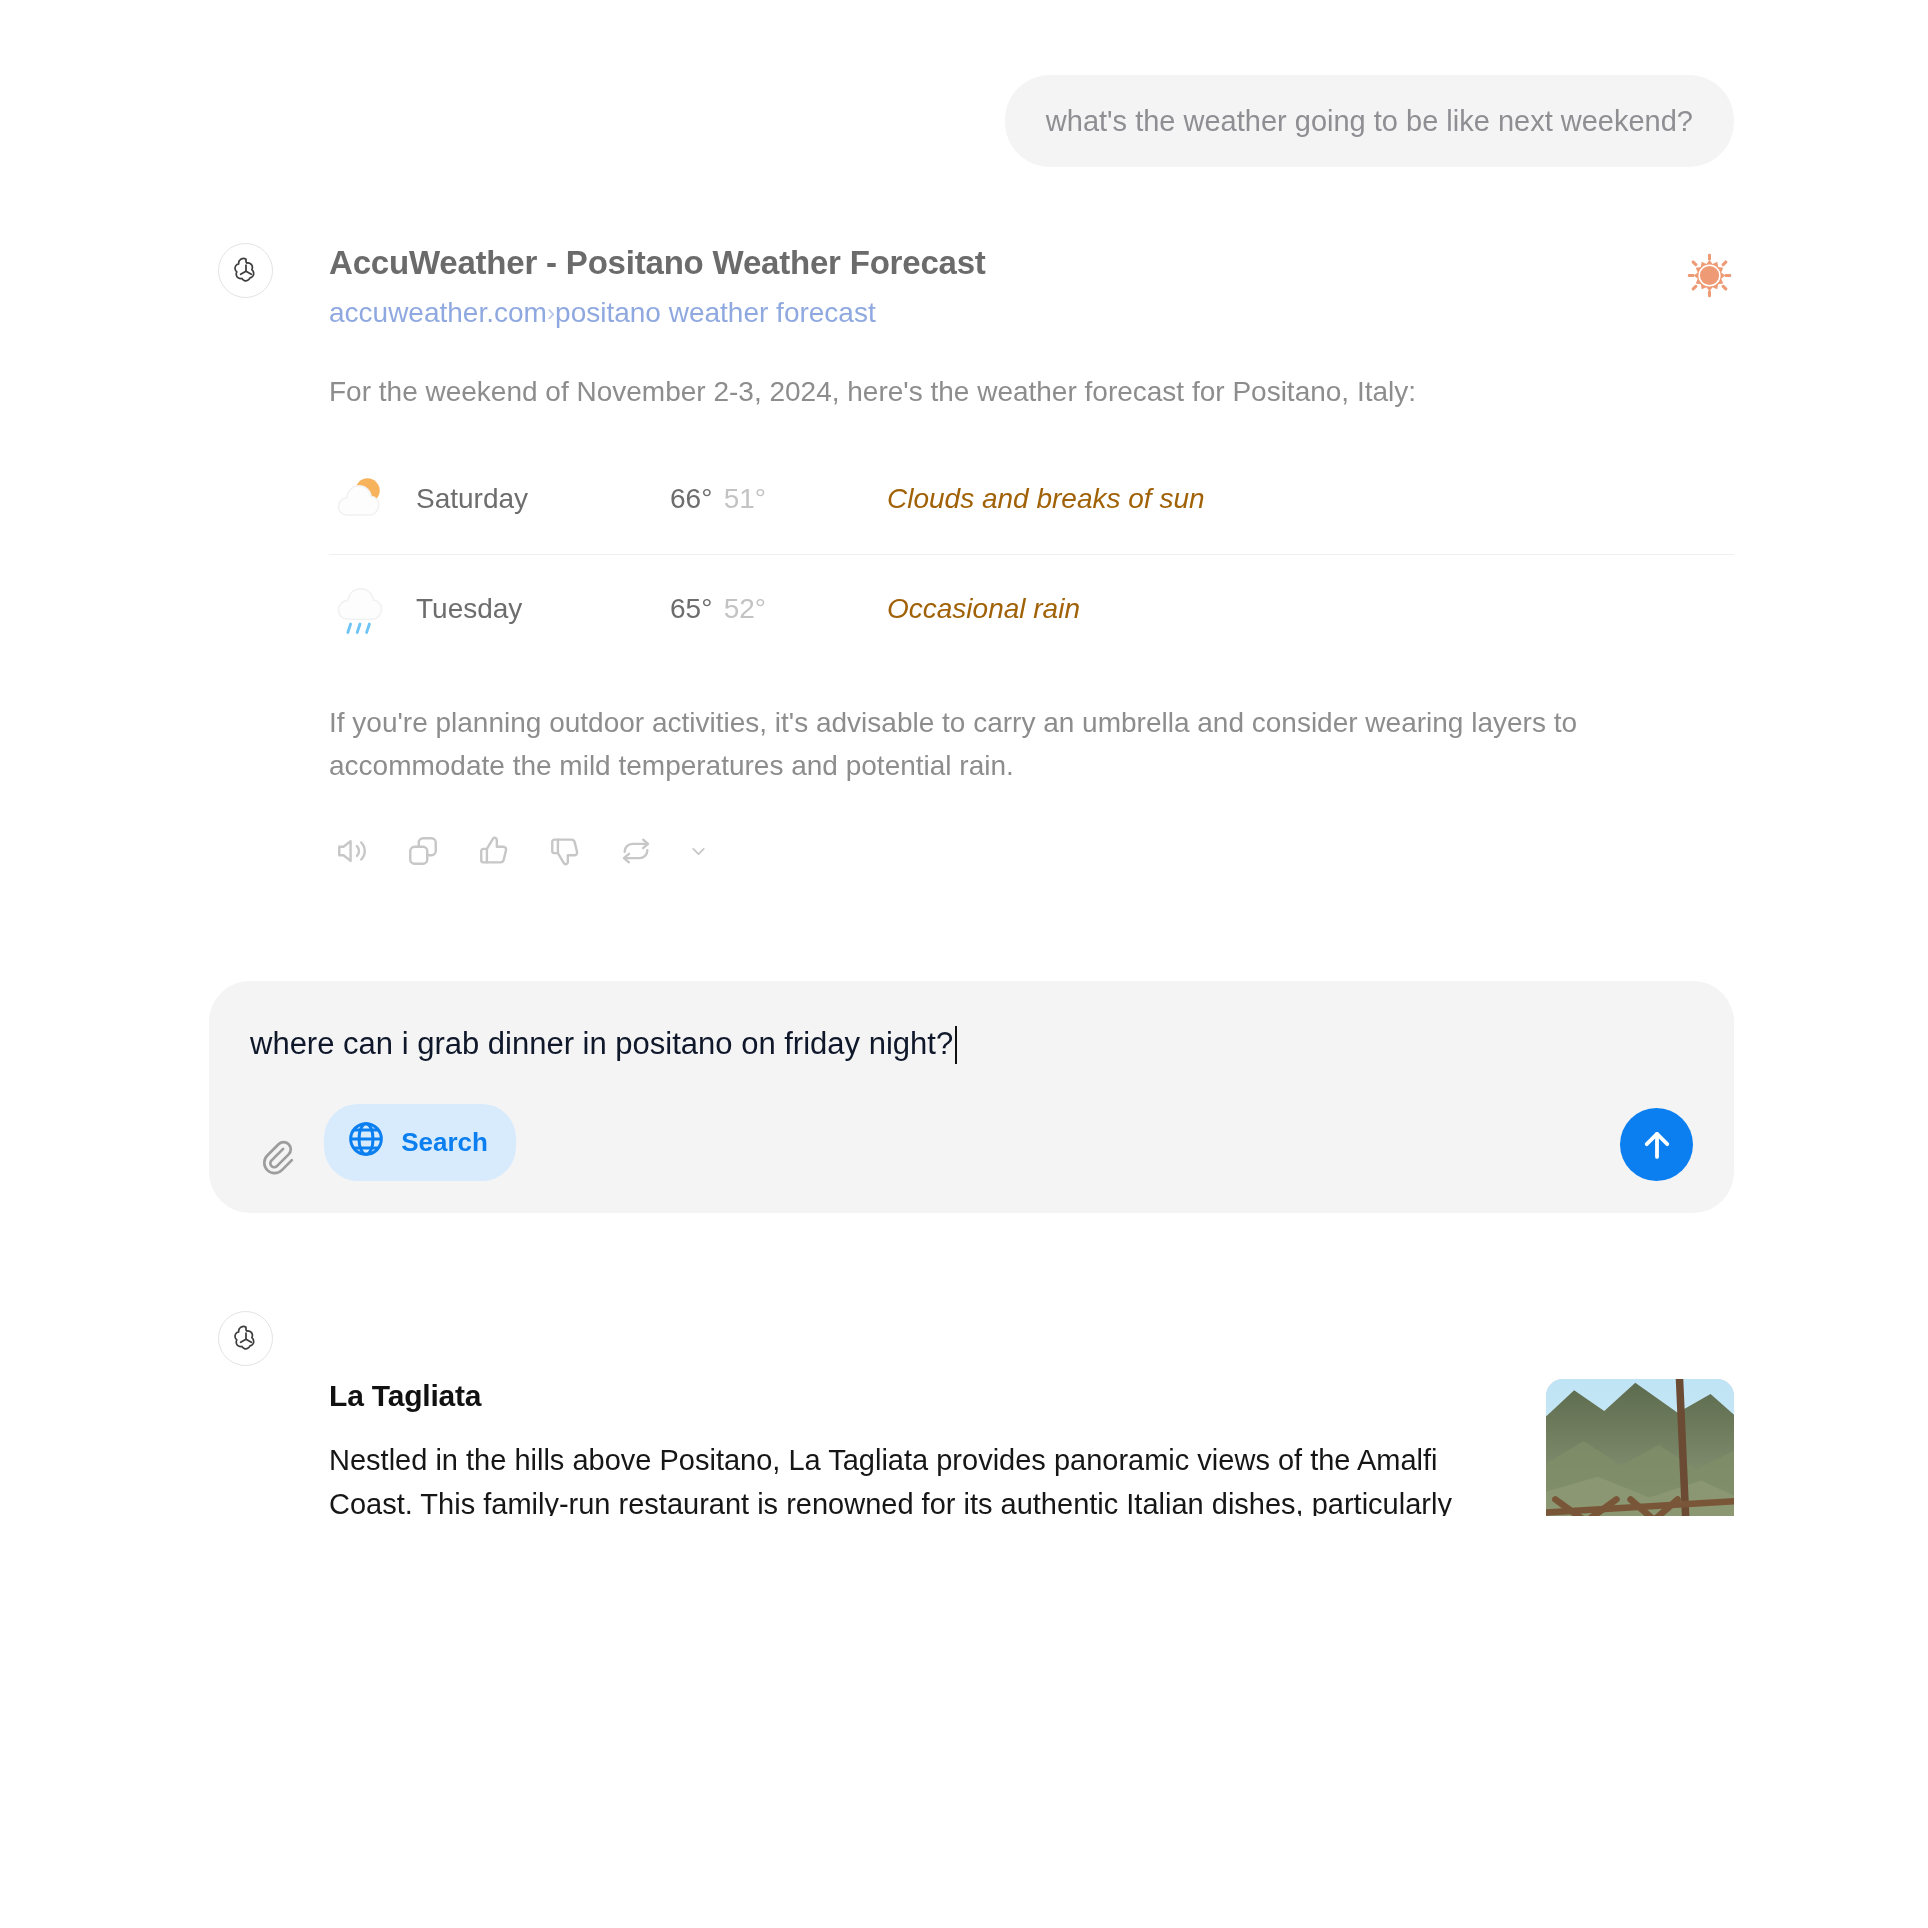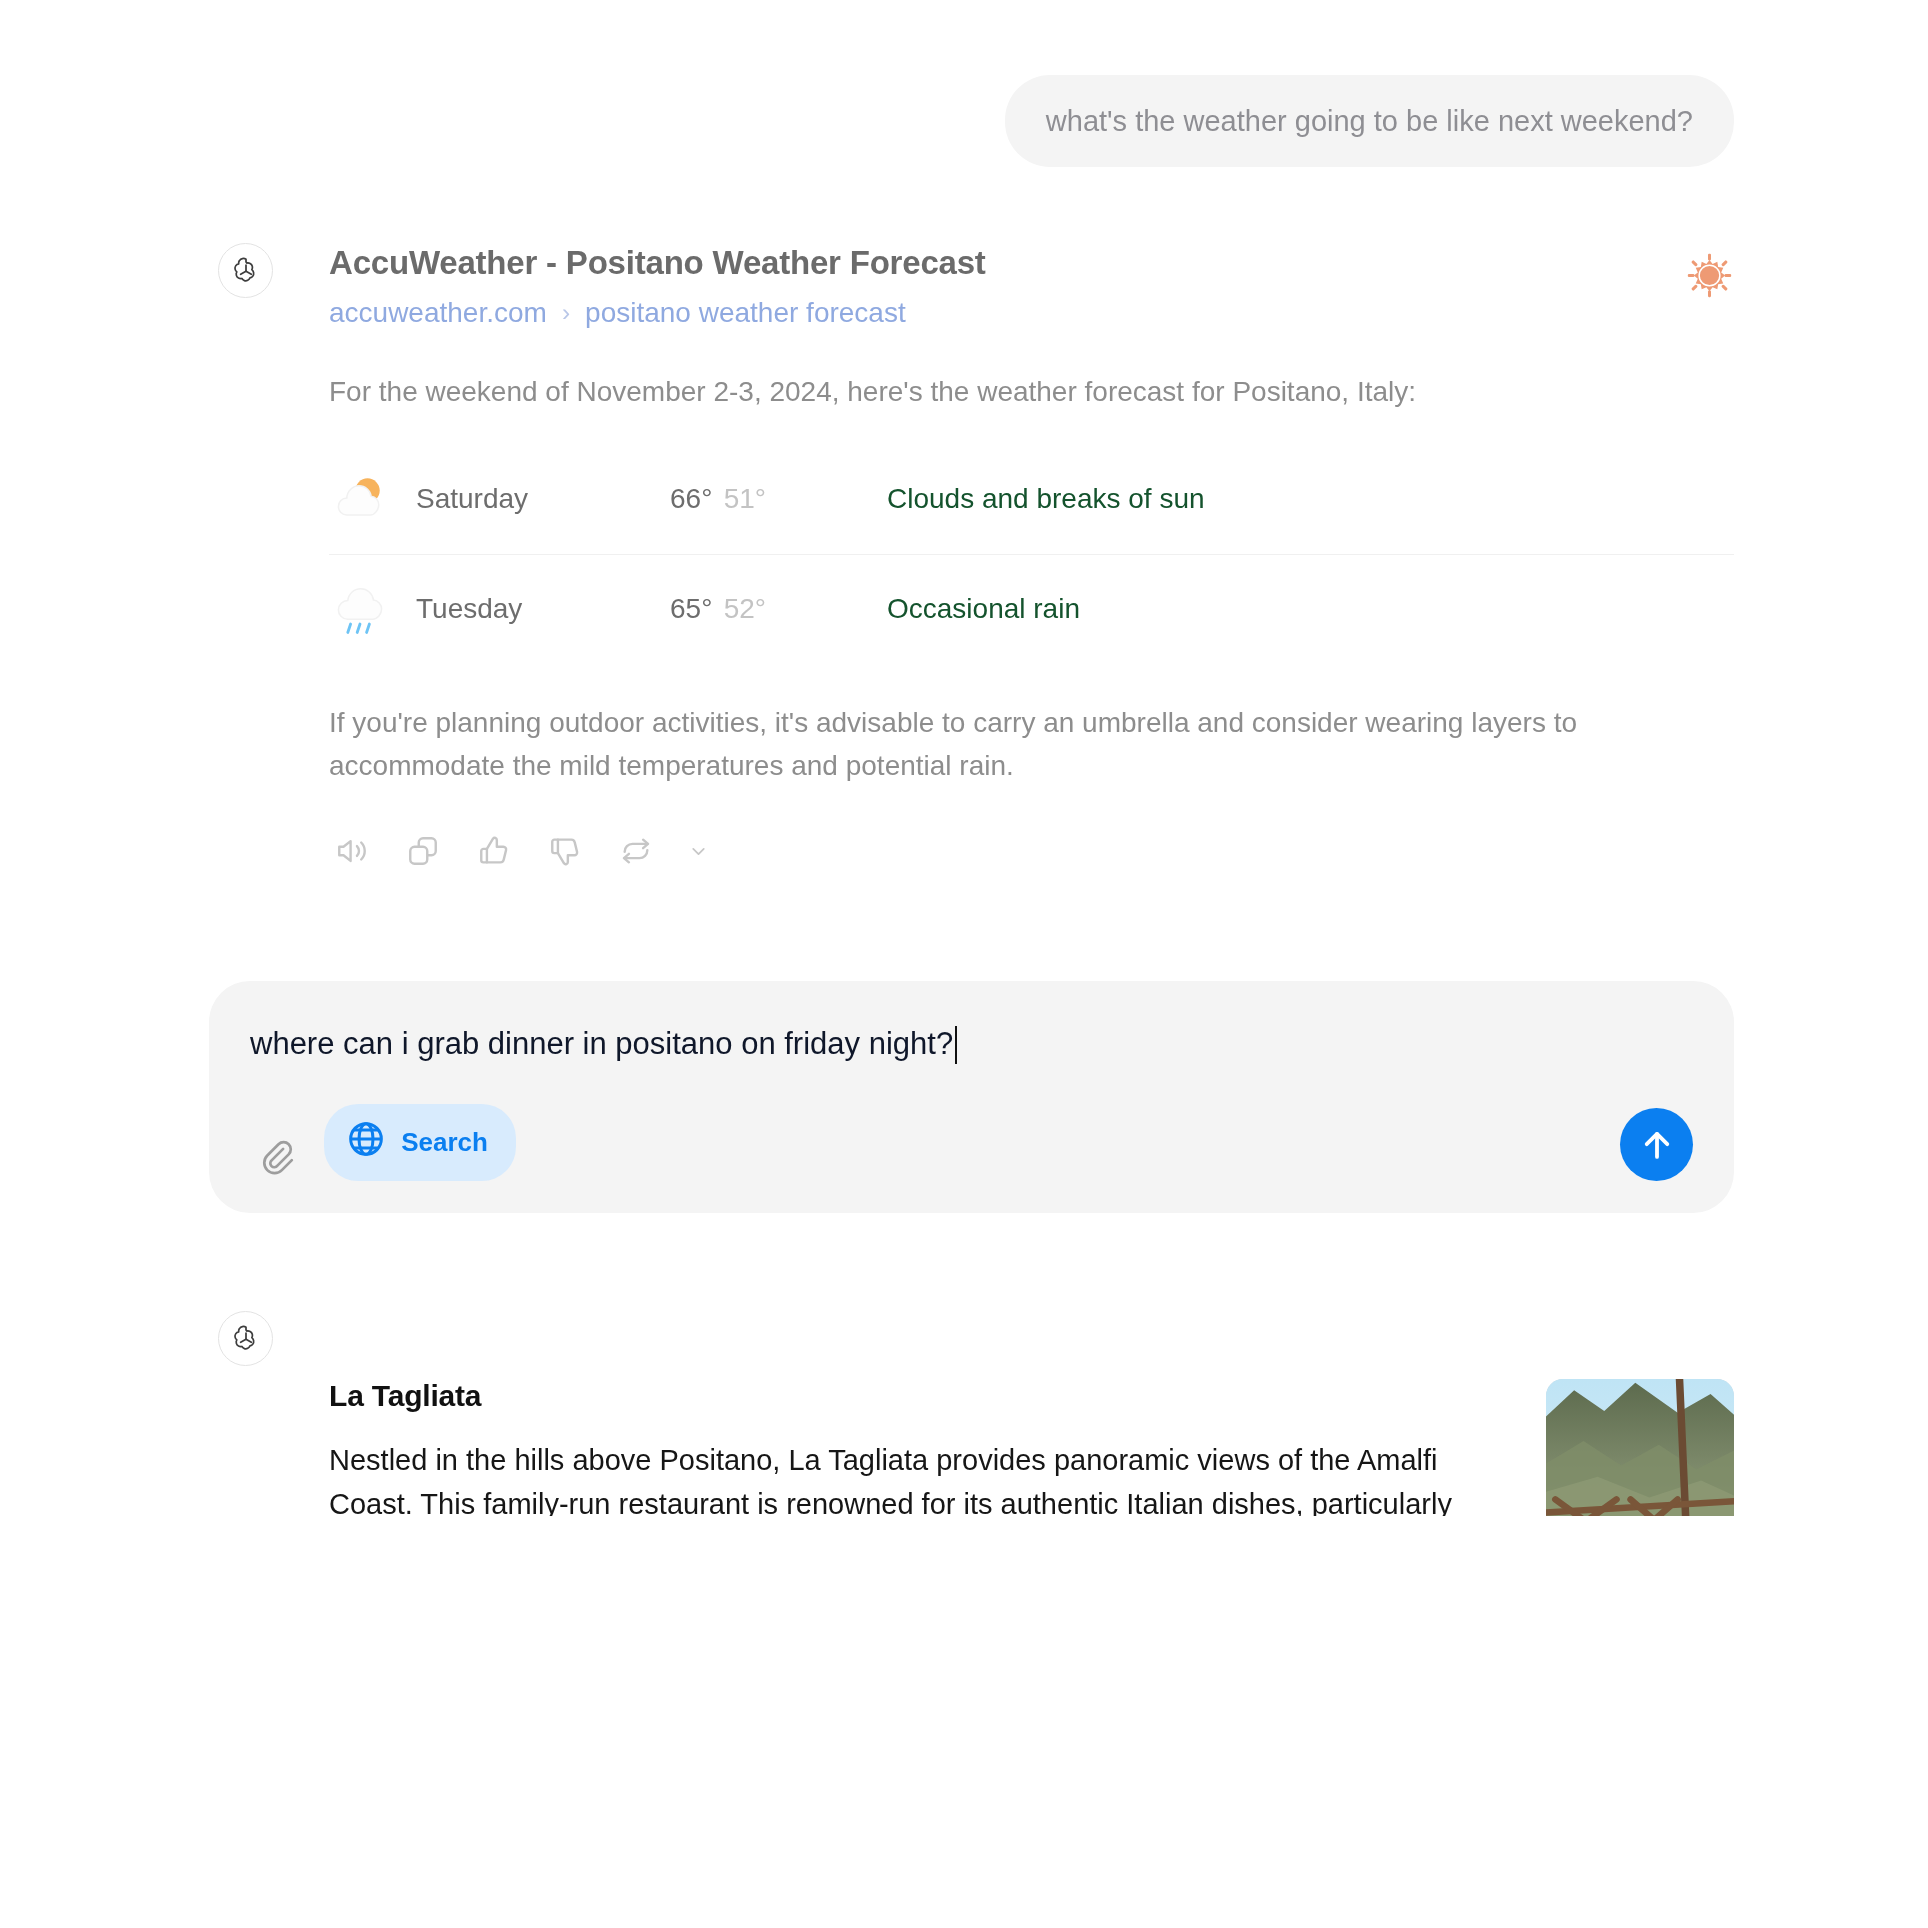--- a/index.html
+++ b/index.html
@@ -71,21 +71,20 @@
     letter-spacing: -0.2px;
     line-height: 1.2;
   }
 
   .wx-crumbs {
     margin-top: 13px;
     font-size: 28px;
     color: #8fa9e0;
     display: flex;
     align-items: center;
-    gap: 15px;
     line-height: 1.2;
   }
   .wx-crumbs .sep { color: #b9c7e8; font-size: 24.5px; }
 
   .sun-badge {
     position: absolute;
     right: 0;
     top: 7.5px;
     width: 49px;
     height: 49px;
@@ -104,21 +103,21 @@
     align-items: center;
     height: 109px;
   }
   .wx-row + .wx-row { border-top: 1.4px solid #f0f0f0; }
 
   .wx-ico { width: 87px; flex: 0 0 87px; display: flex; align-items: center; }
   .wx-ico svg { width: 62px; height: 62px; }
   .wx-day { flex: 0 0 254px; font-size: 28px; color: #6d6d6d; }
   .wx-temps { flex: 0 0 217px; font-size: 28px; color: #6d6d6d; }
   .wx-temps .lo { color: #c3c3c3; margin-left: 11.3px; }
-  .wx-desc { font-size: 28px; color: #14532d; }
+  .wx-desc { font-size: 28px; color: #a16207; font-style: italic; }
 
   .wx-note {
     margin-top: 38px;
     font-size: 28px;
     color: #8d8d8d;
     line-height: 1.55;
     max-width: 1394px;
   }
 
   

